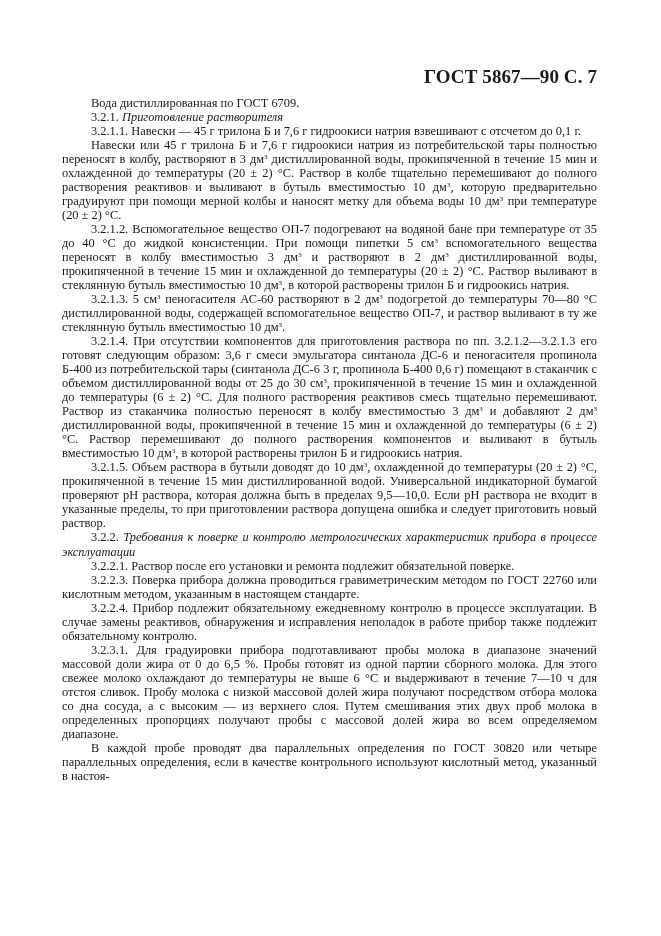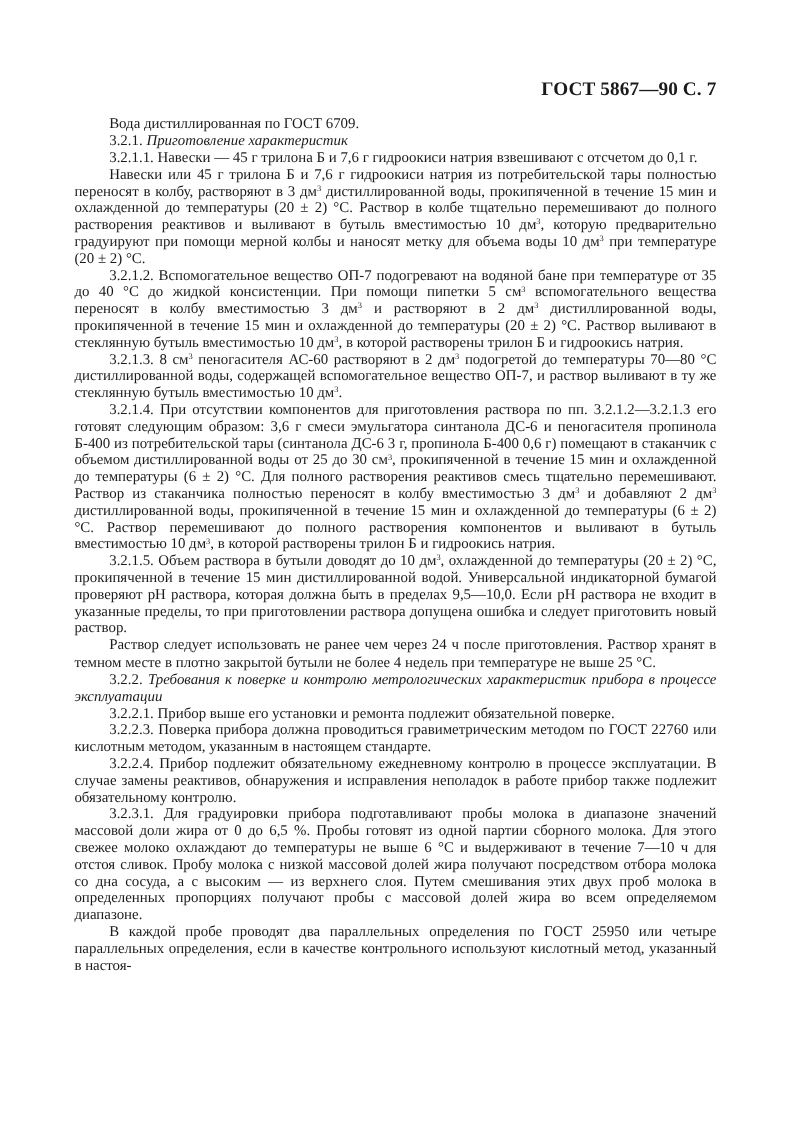--- a/index.html
+++ b/index.html
@@ -1,54 +1,53 @@
 <!DOCTYPE html>
 <html><head>
 <meta charset="utf-8">
 <style>
   html, body { margin: 0; padding: 0; background: #ffffff; }
   body { width: 661px; height: 936px; position: relative; overflow: hidden; }
   .page { position: absolute; left: 62px; top: 0; width: 535px; color: #1a1a1a;
           font-family: "Liberation Serif", "DejaVu Serif", serif; }
-  .header { position: absolute; top: 66px; right: 0; font-weight: bold; font-size: 16px; letter-spacing: 0.1px; }
+  .header { position: absolute; top: 66px; right: 0; font-weight: bold; font-size: 19px; letter-spacing: 0.1px; }
   .body { position: absolute; top: 96px; left: 0; width: 535px; font-size: 12.4px; line-height: 14.02px; }
   .body p { margin: 0; text-align: justify; text-indent: 29px; hyphens: manual; }
   .spaced { letter-spacing: 4.6px; }
   .it { font-style: italic; }
   sup { font-size: 7px; line-height: 0; vertical-align: 4px; }
 </style>
 </head>
 <body>
 
 <div class="page">
   <div class="header">ГОСТ 5867—90 С. 7</div>
 
   <div class="body">
     <p>Вода дистиллированная по ГОСТ 6709.</p>
 
 
-    <p><span>3.2.1.</span> <span class="it">Приготовление характеристик</span></p>
+    <p><span>3.2.1.</span> <span class="it">Приготовление растворителя</span></p>
 
     <p>3.2.1.1. Навески — 45 г трилона Б и 7,6 г гидроокиси натрия взвешивают с отсчетом до 0,1 г.</p>
 
     <p><span>Навески или 45 г трилона Б и 7,6 г гидроокиси натрия из потребительской тары полностью переносят в колбу, растворяют в 3 дм</span><sup>3</sup><span> дистиллированной воды, прокипяченной в течение 15 мин и охлажденной до температуры (20 ± 2) °С. Раствор в колбе тщательно перемешивают до полного растворения реактивов и выливают в бутыль вместимостью 10 дм</span><sup>3</sup><span>, которую предварительно градуиру­ют при помощи мерной колбы и наносят метку для объема воды 10 дм</span><sup>3</sup><span> при температуре (20 ± 2) °С.</span></p>
 
     <p><span>3.2.1.2. Вспомогательное вещество ОП-7 подогревают на водяной бане при температуре от 35 до 40 °С до жидкой консистенции. При помощи пипетки 5 см</span><sup>3</sup><span> вспомогательного вещества переносят в колбу вместимостью 3 дм</span><sup>3</sup><span> и растворяют в 2 дм</span><sup>3</sup><span> дистиллированной воды, прокипяченной в течение 15 мин и охлажденной до температуры (20 ± 2) °С. Раствор выливают в стеклянную бутыль вместимо­стью 10 дм</span><sup>3</sup><span>, в которой растворены трилон Б и гидроокись натрия.</span></p>
 
-    <p><span>3.2.1.3. 8 см</span><sup>3</sup><span> пеногасителя АС-60 растворяют в 2 дм</span><sup>3</sup><span> подогретой до температуры 70—80 °С дистил­лированной воды, содержащей вспомогательное вещество ОП-7, и раствор выливают в ту же стеклян­ную бутыль вместимостью 10 дм</span><sup>3</sup><span>.</span></p>
+    <p><span>3.2.1.3. 5 см</span><sup>3</sup><span> пеногасителя АС-60 растворяют в 2 дм</span><sup>3</sup><span> подогретой до температуры 70—80 °С дистил­лированной воды, содержащей вспомогательное вещество ОП-7, и раствор выливают в ту же стеклян­ную бутыль вместимостью 10 дм</span><sup>3</sup><span>.</span></p>
 
     <p><span>3.2.1.4. При отсутствии компонентов для приготовления раствора по пп. 3.2.1.2—3.2.1.3 его гото­вят следующим образом: 3,6 г смеси эмульгатора синтанола ДС-6 и пеногасителя пропинола Б-400 из потребительской тары (синтанола ДС-6 3 г, пропинола Б-400 0,6 г) помещают в стаканчик с объемом дистиллированной воды от 25 до 30 см</span><sup>3</sup><span>, прокипяченной в течение 15 мин и охлажденной до темпера­туры (6 ± 2) °С. Для полного растворения реактивов смесь тщательно перемешивают. Раствор из стаканчика полностью переносят в колбу вместимостью 3 дм</span><sup>3</sup><span> и добавляют 2 дм</span><sup>3</sup><span> дистиллированной воды, прокипяченной в течение 15 мин и охлажденной до температуры (6 ± 2) °С. Раствор перемеши­вают до полного растворения компонентов и выливают в бутыль вместимостью 10 дм</span><sup>3</sup><span>, в которой растворены трилон Б и гидроокись натрия.</span></p>
 
     <p><span>3.2.1.5. Объем раствора в бутыли доводят до 10 дм</span><sup>3</sup><span>, охлажденной до температуры (20 ± 2) °С, прокипяченной в течение 15 мин дистиллированной водой. Универсальной индикаторной бумагой проверяют рН раствора, которая должна быть в пределах 9,5—10,0. Если рН раствора не входит в указанные пределы, то при приготовлении раствора допущена ошибка и следует приготовить новый раствор.</span></p>
 
-    <p>Раствор следует использовать не ранее чем через 24 ч после приготовления. Раствор хранят в темном месте в плотно закрытой бутыли не более 4 недель при температуре не выше 25 °С.</p>
 
     <p><span>3.2.2.</span> <span class="it">Требования к поверке и контролю метрологических характеристик прибора в процессе эксплу­атации</span></p>
 
-    <p>3.2.2.1. Прибор выше его установки и ремонта подлежит обязательной поверке.</p>
+    <p>3.2.2.1. Раствор после его установки и ремонта подлежит обязательной поверке.</p>
     <p>3.2.2.3. Поверка прибора должна проводиться гравиметрическим методом по ГОСТ 22760 или кислотным методом, указанным в настоящем стандарте.</p>
     <p>3.2.2.4. Прибор подлежит обязательному ежедневному контролю в процессе эксплуатации. В случае замены реактивов, обнаружения и исправления неполадок в работе прибор также подлежит обязатель­ному контролю.</p>
 
 
     <p>3.2.3.1. Для градуировки прибора подготавливают пробы молока в диапазоне значений массовой доли жира от 0 до 6,5 %. Пробы готовят из одной партии сборного молока. Для этого свежее молоко охлаждают до температуры не выше 6 °С и выдерживают в течение 7—10 ч для отстоя сливок. Пробу молока с низкой массовой долей жира получают посредством отбора молока со дна сосуда, а с высоким — из верхнего слоя. Путем смешивания этих двух проб молока в определенных пропорциях получают пробы с массовой долей жира во всем определяемом диапазоне.</p>
-    <p>В каждой пробе проводят два параллельных определения по ГОСТ 25950 или четыре параллель­ных определения, если в качестве контрольного используют кислотный метод, указанный в настоя-</p>
+    <p>В каждой пробе проводят два параллельных определения по ГОСТ 30820 или четыре параллель­ных определения, если в качестве контрольного используют кислотный метод, указанный в настоя-</p>
   </div>
 </div>
 
 </body></html>

